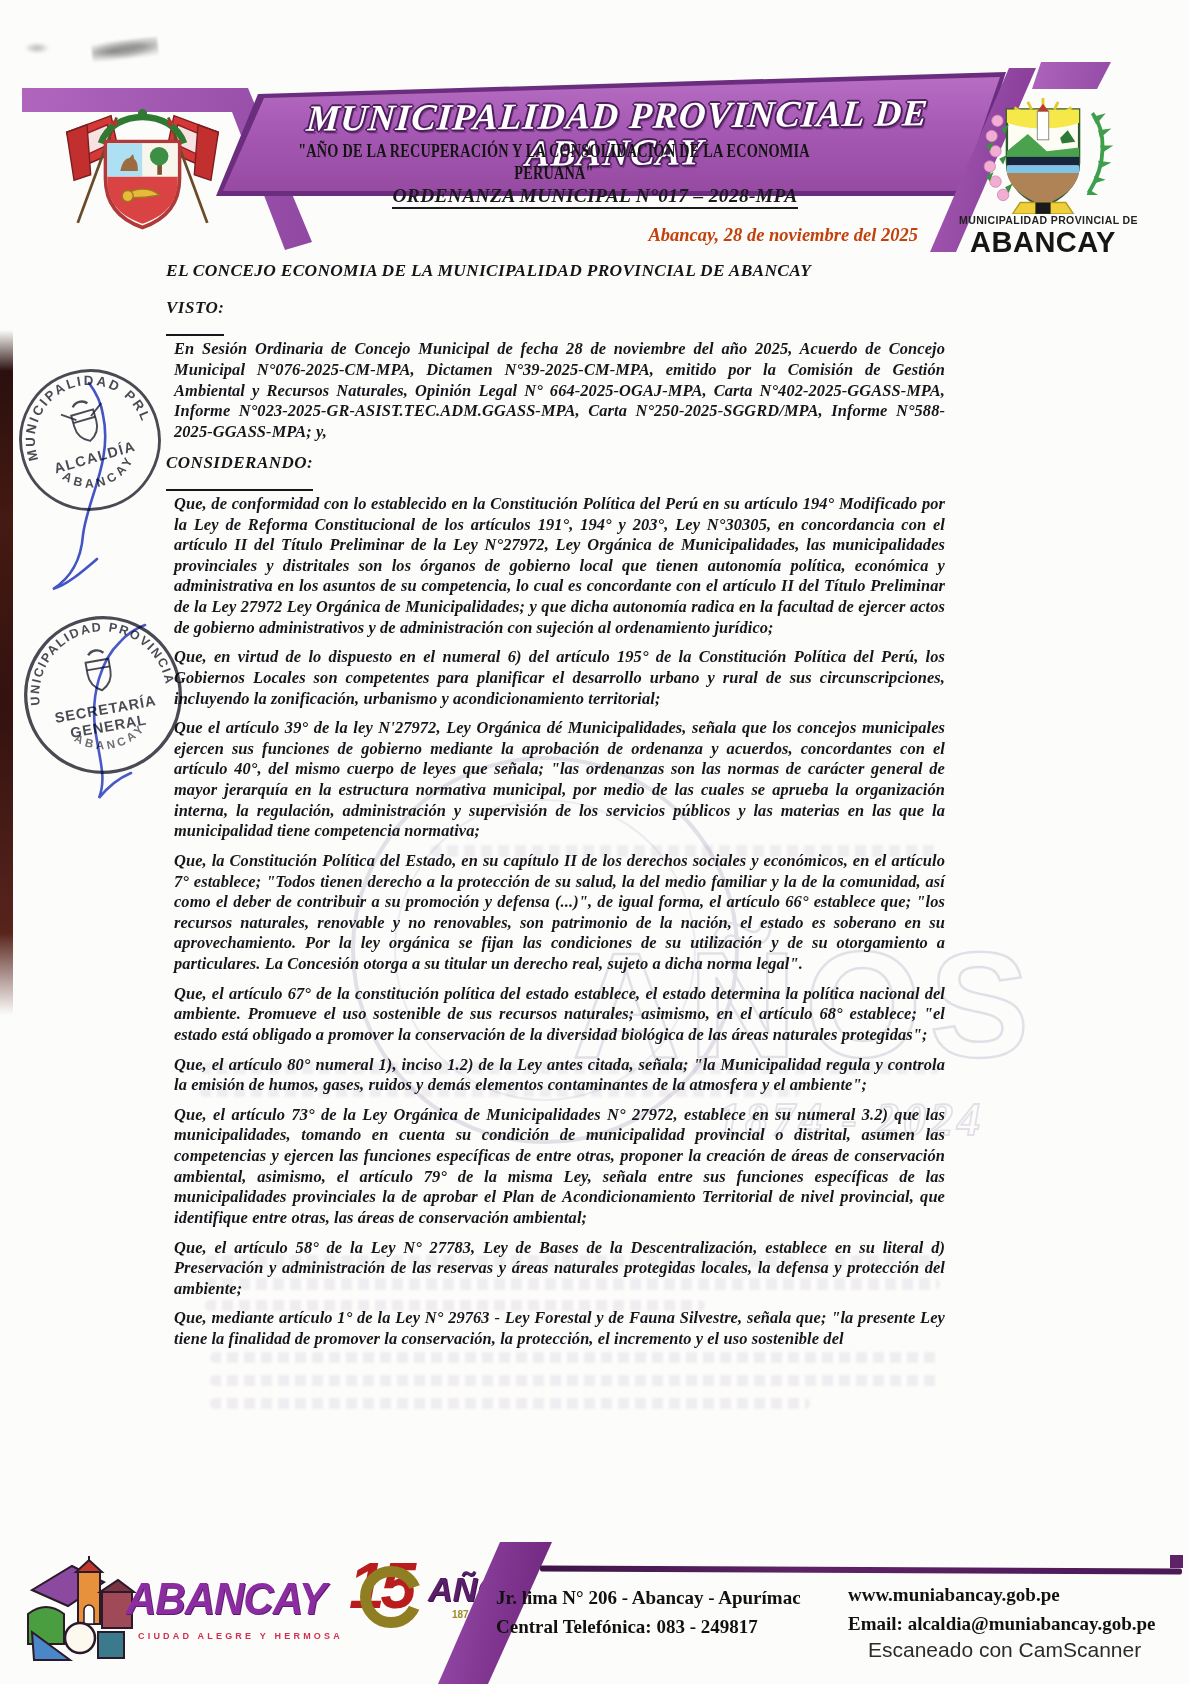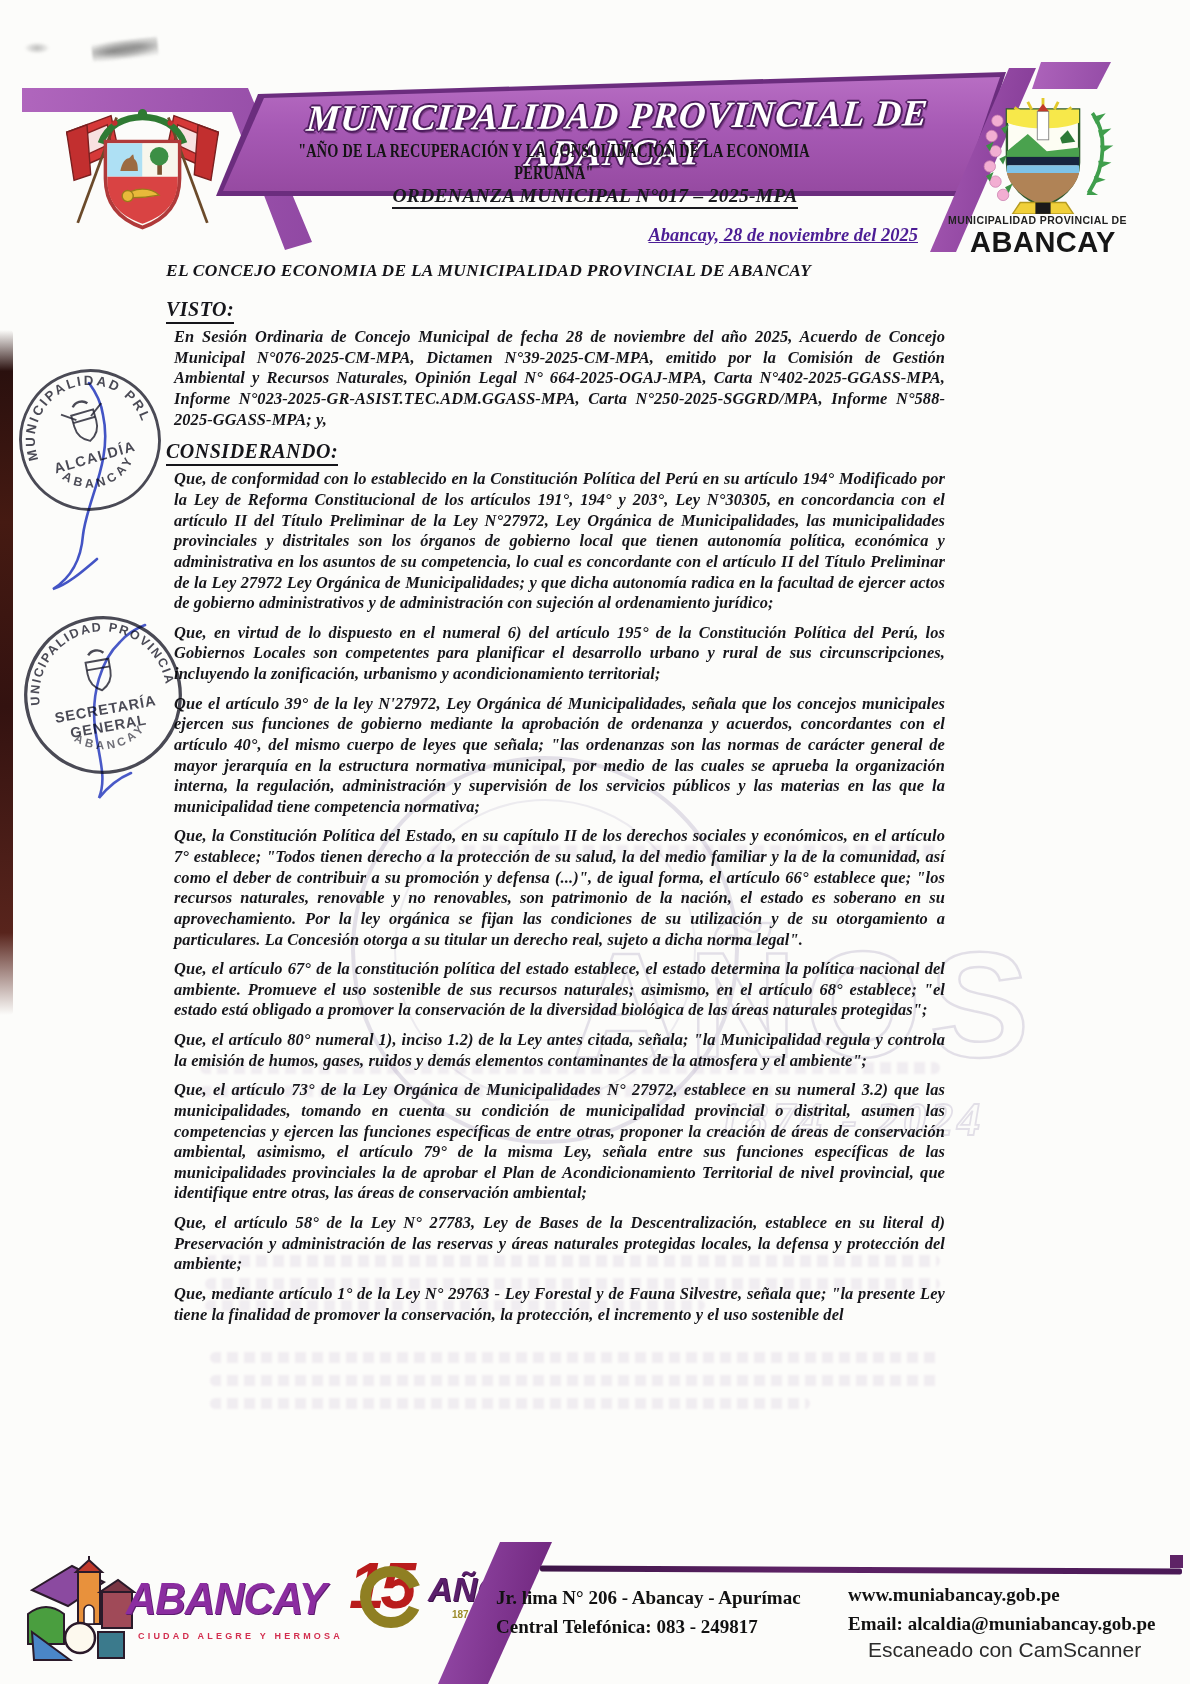--- a/index.html
+++ b/index.html
@@ -38,30 +38,30 @@
     transform:skewX(-5deg) rotate(-.5deg);
     text-shadow:-2px 0 #4e1d5e,2px 0 #4e1d5e,0 -2px #4e1d5e,0 2px #4e1d5e,
                 -1px -1px #4e1d5e,1px 1px #4e1d5e,1px -1px #4e1d5e,-1px 1px #4e1d5e,2px 3px 1px rgba(60,20,70,.5);}
   .slogan{position:absolute;left:292px;top:146px;width:524px;text-align:center;
     font:700 14px/1.2 "Liberation Serif",serif;letter-spacing:.2px;color:#141414;
     transform:scale(1.02,1.3);}
   
   .doc-title{position:absolute;left:0;right:0;top:185px;text-align:center;}
   .doc-title span{display:inline-block;font:800 italic 19.5px/1.1 "Liberation Serif",serif;
     color:#1a1a1f;border-bottom:2.5px solid #1a1a1f;padding-bottom:1px;letter-spacing:.3px;}
-  .doc-date{position:absolute;top:226px;right:272px;font:700 italic 18.5px/1 "Liberation Serif",serif;color:#4c1d95;text-decoration:underline;}
+  .doc-date{position:absolute;top:226px;right:272px;font:700 italic 18.5px/1 "Liberation Serif",serif;color:#c2410c;}
   .doc-heading{position:absolute;left:166px;top:260px;font:700 italic 17.4px/1.2 "Liberation Serif",serif;
     color:#15151a;letter-spacing:.3px;}
   
   .content{position:absolute;left:166px;top:297px;width:779px;
     font:700 italic 16.4px/1.258 "Liberation Serif",serif;color:#16161b;
     text-align:justify;letter-spacing:.1px;}
   .content p{margin:0 0 9px 8px;}
-  .sec-label{display:inline-block;font-size:20px;border-bottom:2.2px solid #16161b;
-    padding-bottom:0;margin-bottom:3px;letter-spacing:.5px;}
+  .sec-label{display:inline-block;font-size:17px;border-bottom:2.2px solid #16161b;
+    padding-bottom:16px;margin-bottom:3px;letter-spacing:.5px;}
   
   .stamp{position:absolute;color:rgba(44,44,58,.85);mix-blend-mode:multiply;}
   .stamp svg{display:block;}
   .stamp1{left:14px;top:364px;width:152px;height:152px;transform:rotate(-16deg);}
   .stamp2{left:18px;top:610px;width:170px;height:170px;transform:rotate(-10deg);}
   .sig{position:absolute;mix-blend-mode:multiply;}
   
   .watermark{position:absolute;left:310px;top:735px;opacity:.20;pointer-events:none;}
   
   .f-town{position:absolute;left:24px;top:1556px;}
@@ -185,26 +185,26 @@
           <polygon points="152,22 166,18 156,30"></polygon>
           <polygon points="158,36 172,34 160,44"></polygon>
           <polygon points="160,52 174,52 162,60"></polygon>
           <polygon points="158,68 172,70 160,76"></polygon>
           <polygon points="154,84 166,88 154,92"></polygon>
           <polygon points="148,98 158,104 146,104"></polygon>
         </g>
       <polygon points="76,112 124,112 132,124 68,124" fill="#f0d03a" stroke="#b59a20" stroke-width="1.5"></polygon>
       <rect x="92" y="112" width="16" height="12" fill="#1a1a1a"></rect>
     </svg>
-    <div style="text-align:left;font:700 10.5px/1.3 'Liberation Sans',sans-serif;color:#222;letter-spacing:.4px">MUNICIPALIDAD PROVINCIAL DE</div>
+    <div style="text-align:right;font:700 10.5px/1.3 'Liberation Sans',sans-serif;color:#222;letter-spacing:.4px">MUNICIPALIDAD PROVINCIAL DE</div>
     <div style="text-align:center;font:800 29px/1 'Liberation Sans',sans-serif;color:#161616;letter-spacing:.5px">ABANCAY</div>
   </div>
 
   <div class="doc-title">
-    <span>ORDENANZA MUNICIPAL N°017 – 2025-MPA</span>
+    <span>ORDENANZA MUNICIPAL N°017 – 2028-MPA</span>
   </div>
   <div class="doc-date">Abancay, 28 de noviembre del 2025</div>
   <div class="doc-heading">EL CONCEJO ECONOMIA DE LA MUNICIPALIDAD PROVINCIAL DE ABANCAY</div>
 
   <div class="content">
     <div><span class="sec-label">VISTO:</span></div>
     <p>En Sesión Ordinaria de Concejo Municipal de fecha 28 de noviembre del año 2025, Acuerdo de Concejo Municipal N°076-2025-CM-MPA, Dictamen N°39-2025-CM-MPA, emitido por la Comisión de Gestión Ambiental y Recursos Naturales, Opinión Legal N° 664-2025-OGAJ-MPA, Carta N°402-2025-GGASS-MPA, Informe N°023-2025-GR-ASIST.TEC.ADM.GGASS-MPA, Carta N°250-2025-SGGRD/MPA, Informe N°588-2025-GGASS-MPA; y,</p>
     <div><span class="sec-label">CONSIDERANDO:</span></div>
     <p>Que, de conformidad con lo establecido en la Constitución Política del Perú en su artículo 194° Modificado por la Ley de Reforma Constitucional de los artículos 191°, 194° y 203°, Ley N°30305, en concordancia con el artículo II del Título Preliminar de la Ley N°27972, Ley Orgánica de Municipalidades, las municipalidades provinciales y distritales son los órganos de gobierno local que tienen autonomía política, económica y administrativa en los asuntos de su competencia, lo cual es concordante con el artículo II del Título Preliminar de la Ley 27972 Ley Orgánica de Municipalidades; y que dicha autonomía radica en la facultad de ejercer actos de gobierno administrativos y de administración con sujeción al ordenamiento jurídico;</p>
     <p>Que, en virtud de lo dispuesto en el numeral 6) del artículo 195° de la Constitución Política del Perú, los Gobiernos Locales son competentes para planificar el desarrollo urbano y rural de sus circunscripciones, incluyendo la zonificación, urbanismo y acondicionamiento territorial;</p>

